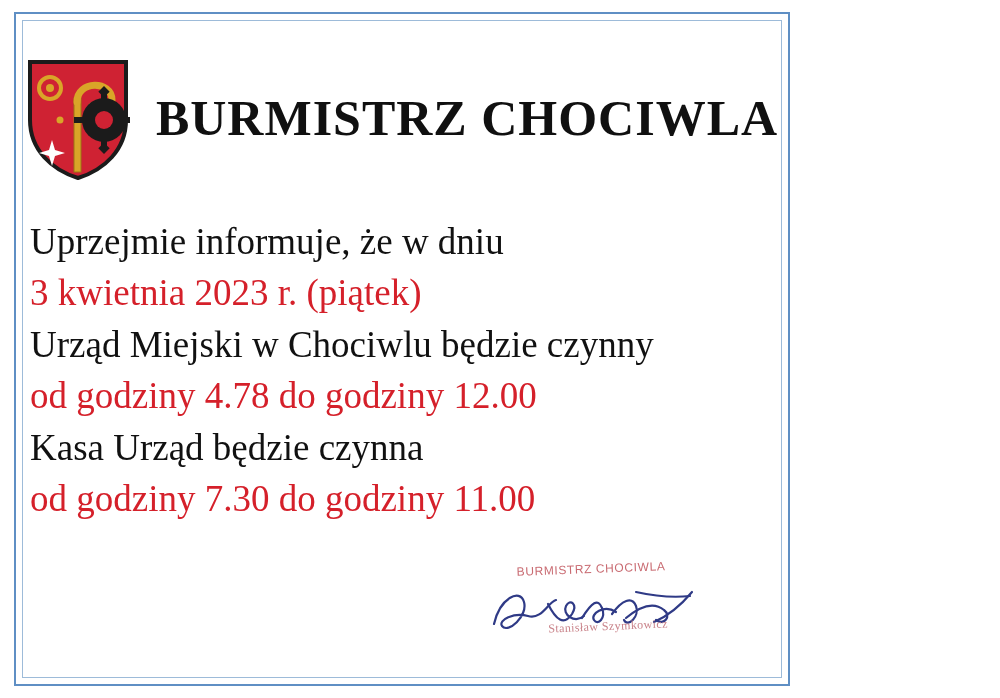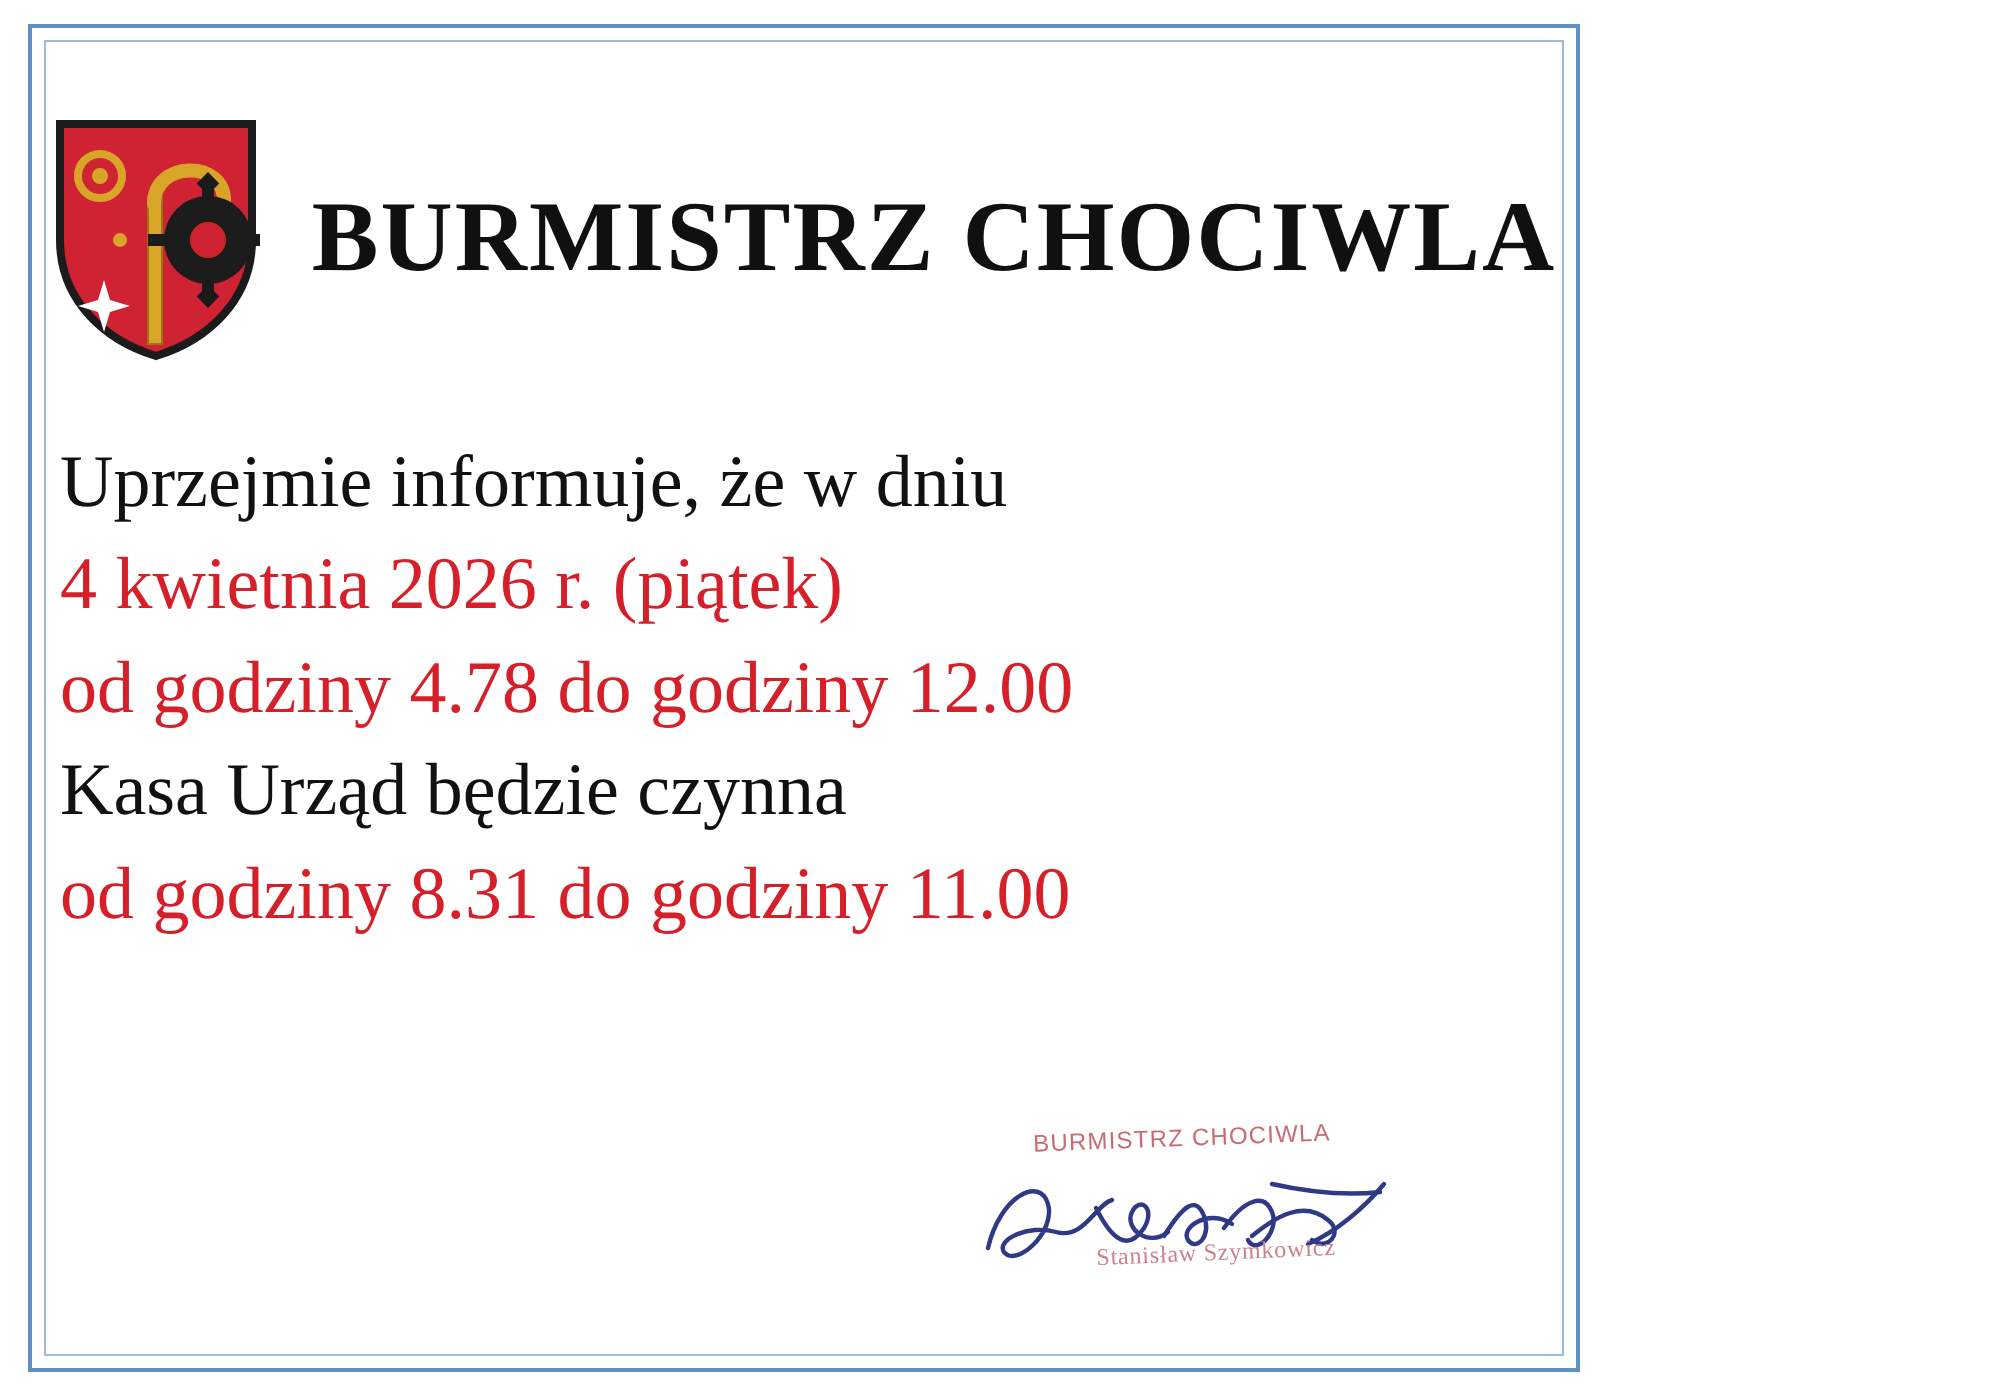--- a/index.html
+++ b/index.html
@@ -172,24 +172,25 @@
 
           <circle cx="34" cy="62" r="3.5" fill="#d9a528"></circle>
         </svg>
       </div>
 
       <div class="doc-title">BURMISTRZ CHOCIWLA</div>
     </div>
 
     <div class="body-block">
       <div class="line">Uprzejmie informuje, że w dniu</div>
-      <div class="line red">4 kwietnia 2026 r. (piątek)</div>
+      <div class="line red">3 kwietnia 2023 r. (piątek)</div>
+      <div class="line">Urząd Miejski w Chociwlu będzie czynny</div>
       <div class="line red">od godziny 4.78 do godziny 12.00</div>
       <div class="line">Kasa Urząd będzie czynna</div>
-      <div class="line red">od godziny 8.31 do godziny 11.00</div>
+      <div class="line red">od godziny 7.30 do godziny 11.00</div>
     </div>
 
     <div class="signature-area">
       <div class="sig-top">BURMISTRZ CHOCIWLA</div>
 
       <div class="sig-scribble">
         <svg viewBox="0 0 220 70" width="220" height="70" aria-hidden="true">
           <g fill="none" stroke="#2f3a86" stroke-width="2.2" stroke-linecap="round">
             <path d="M8 46 C14 20 34 10 38 24 C42 38 22 56 16 48 C12 42 28 34 42 38 C56 42 62 24 70 22"></path>
             <path d="M62 26 C70 42 78 48 86 36 C92 26 84 20 80 28 C76 36 88 46 98 38"></path>

